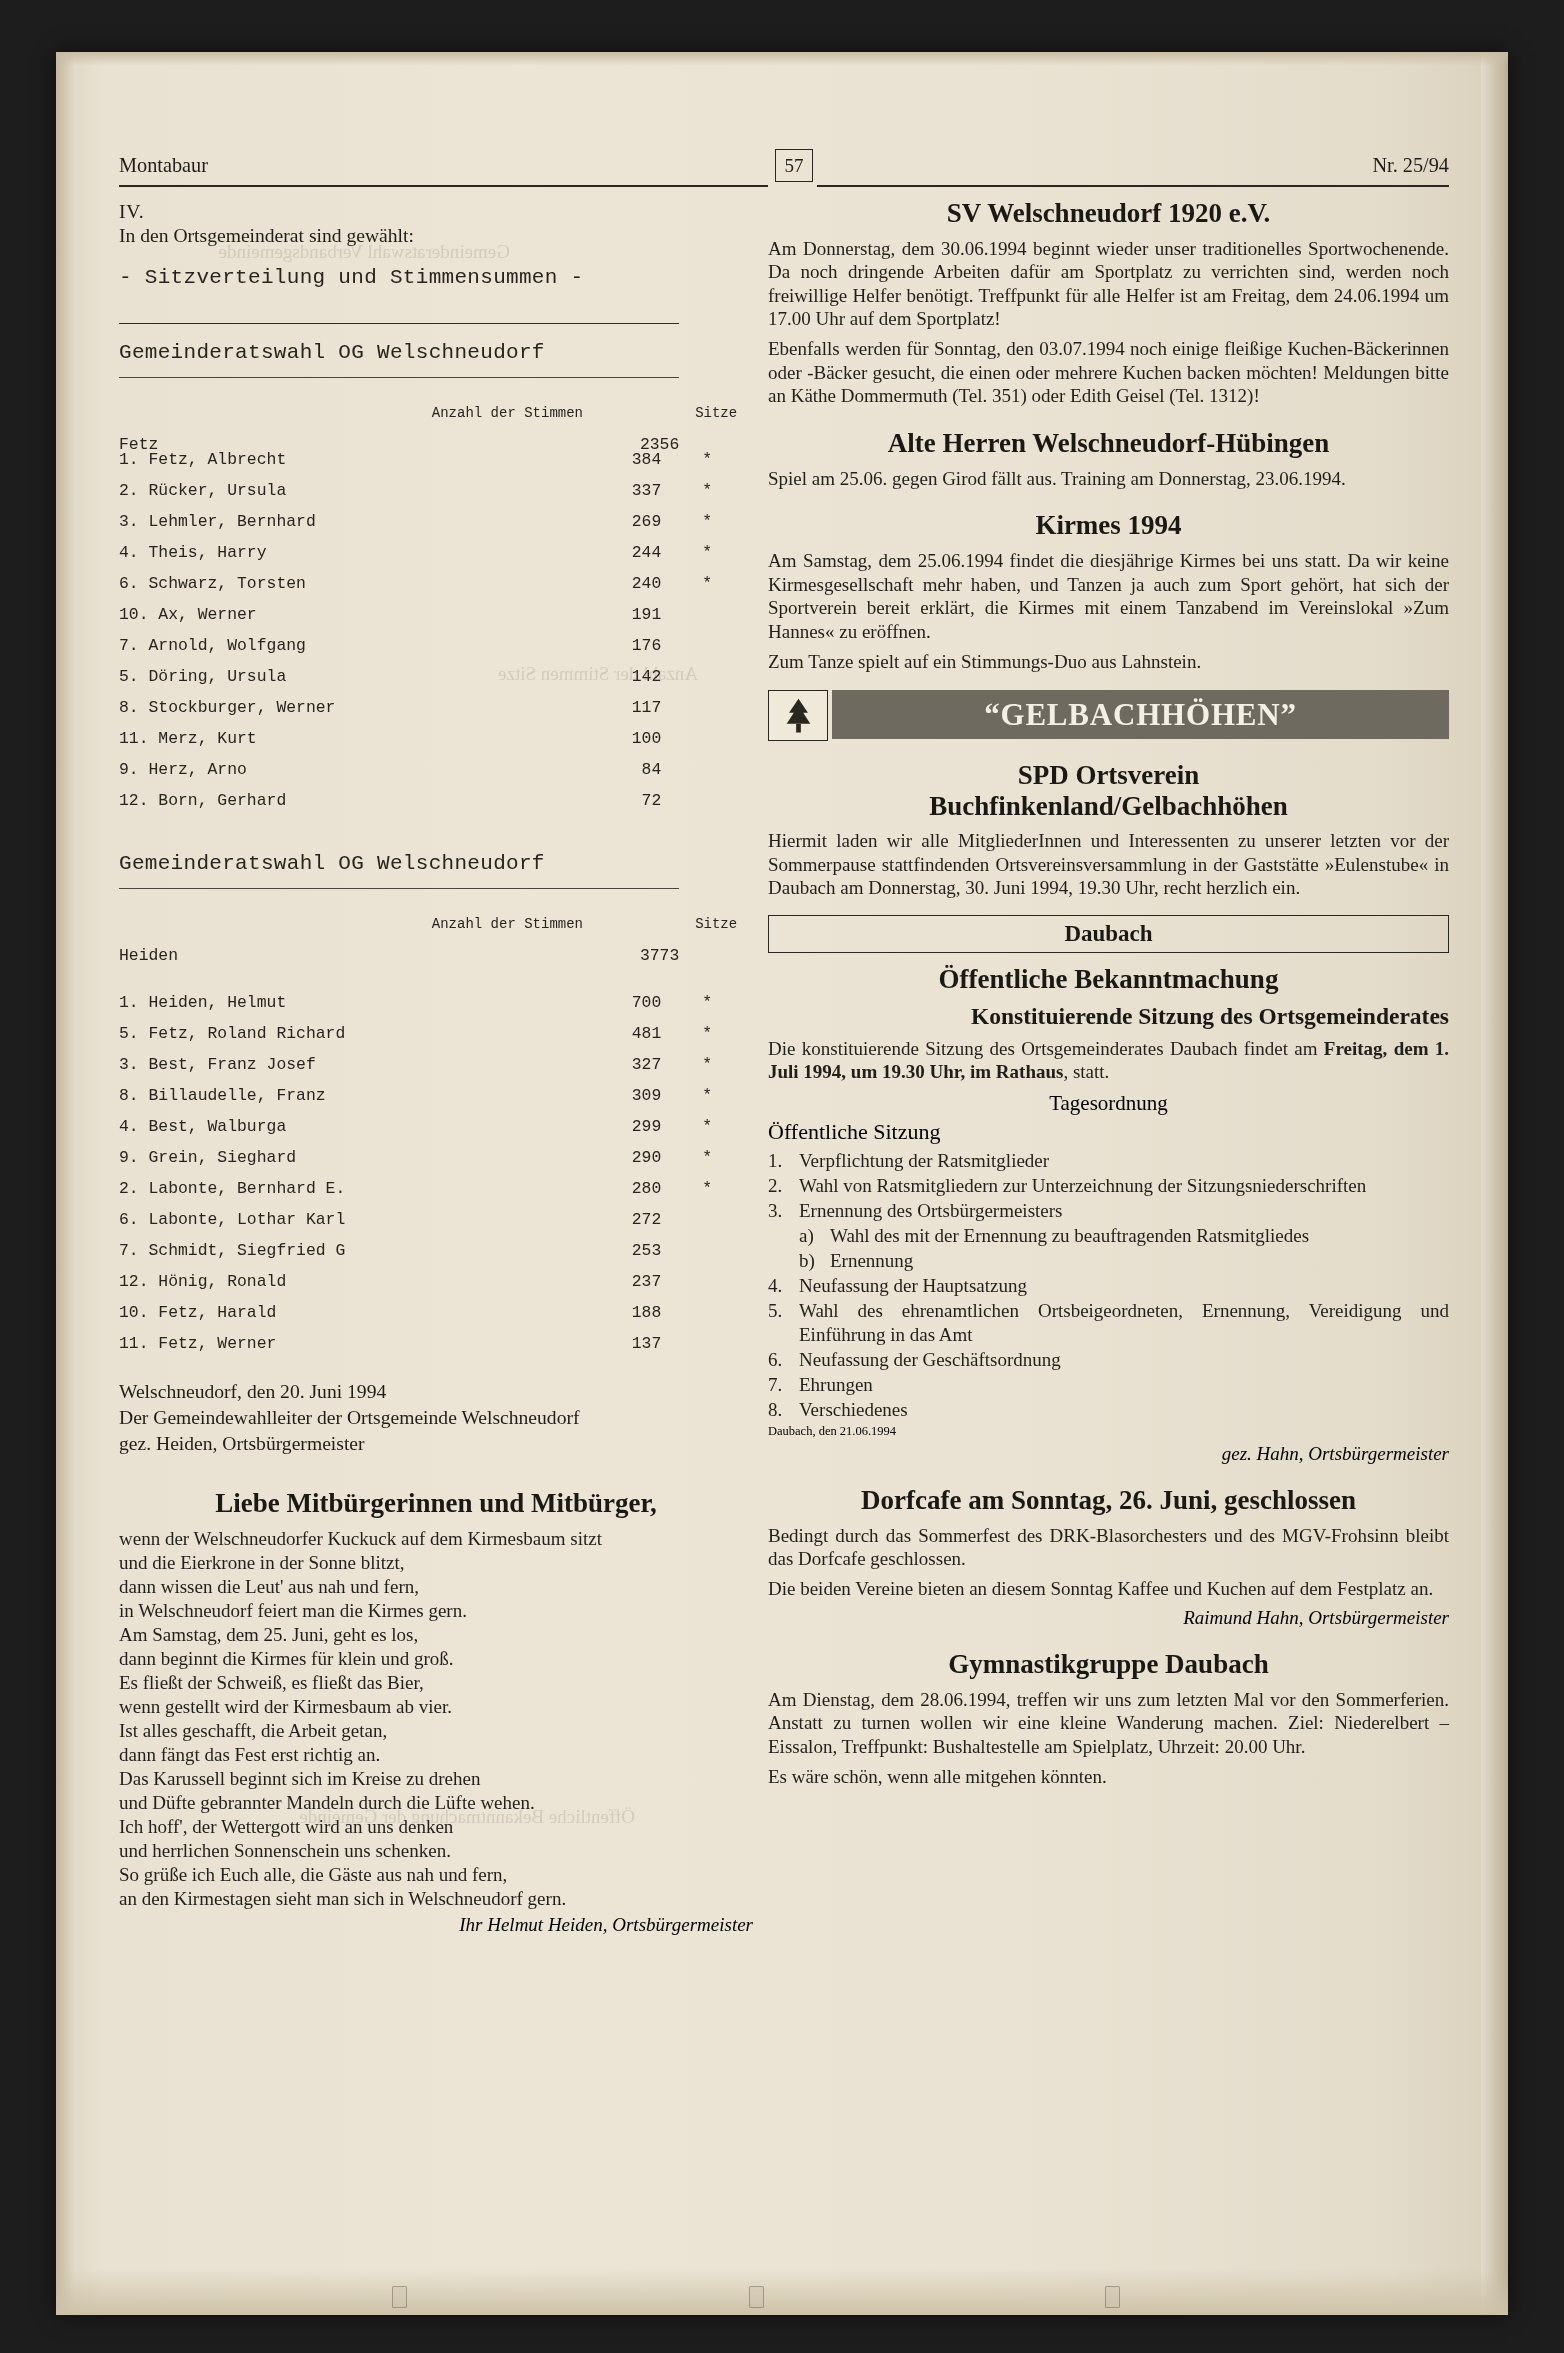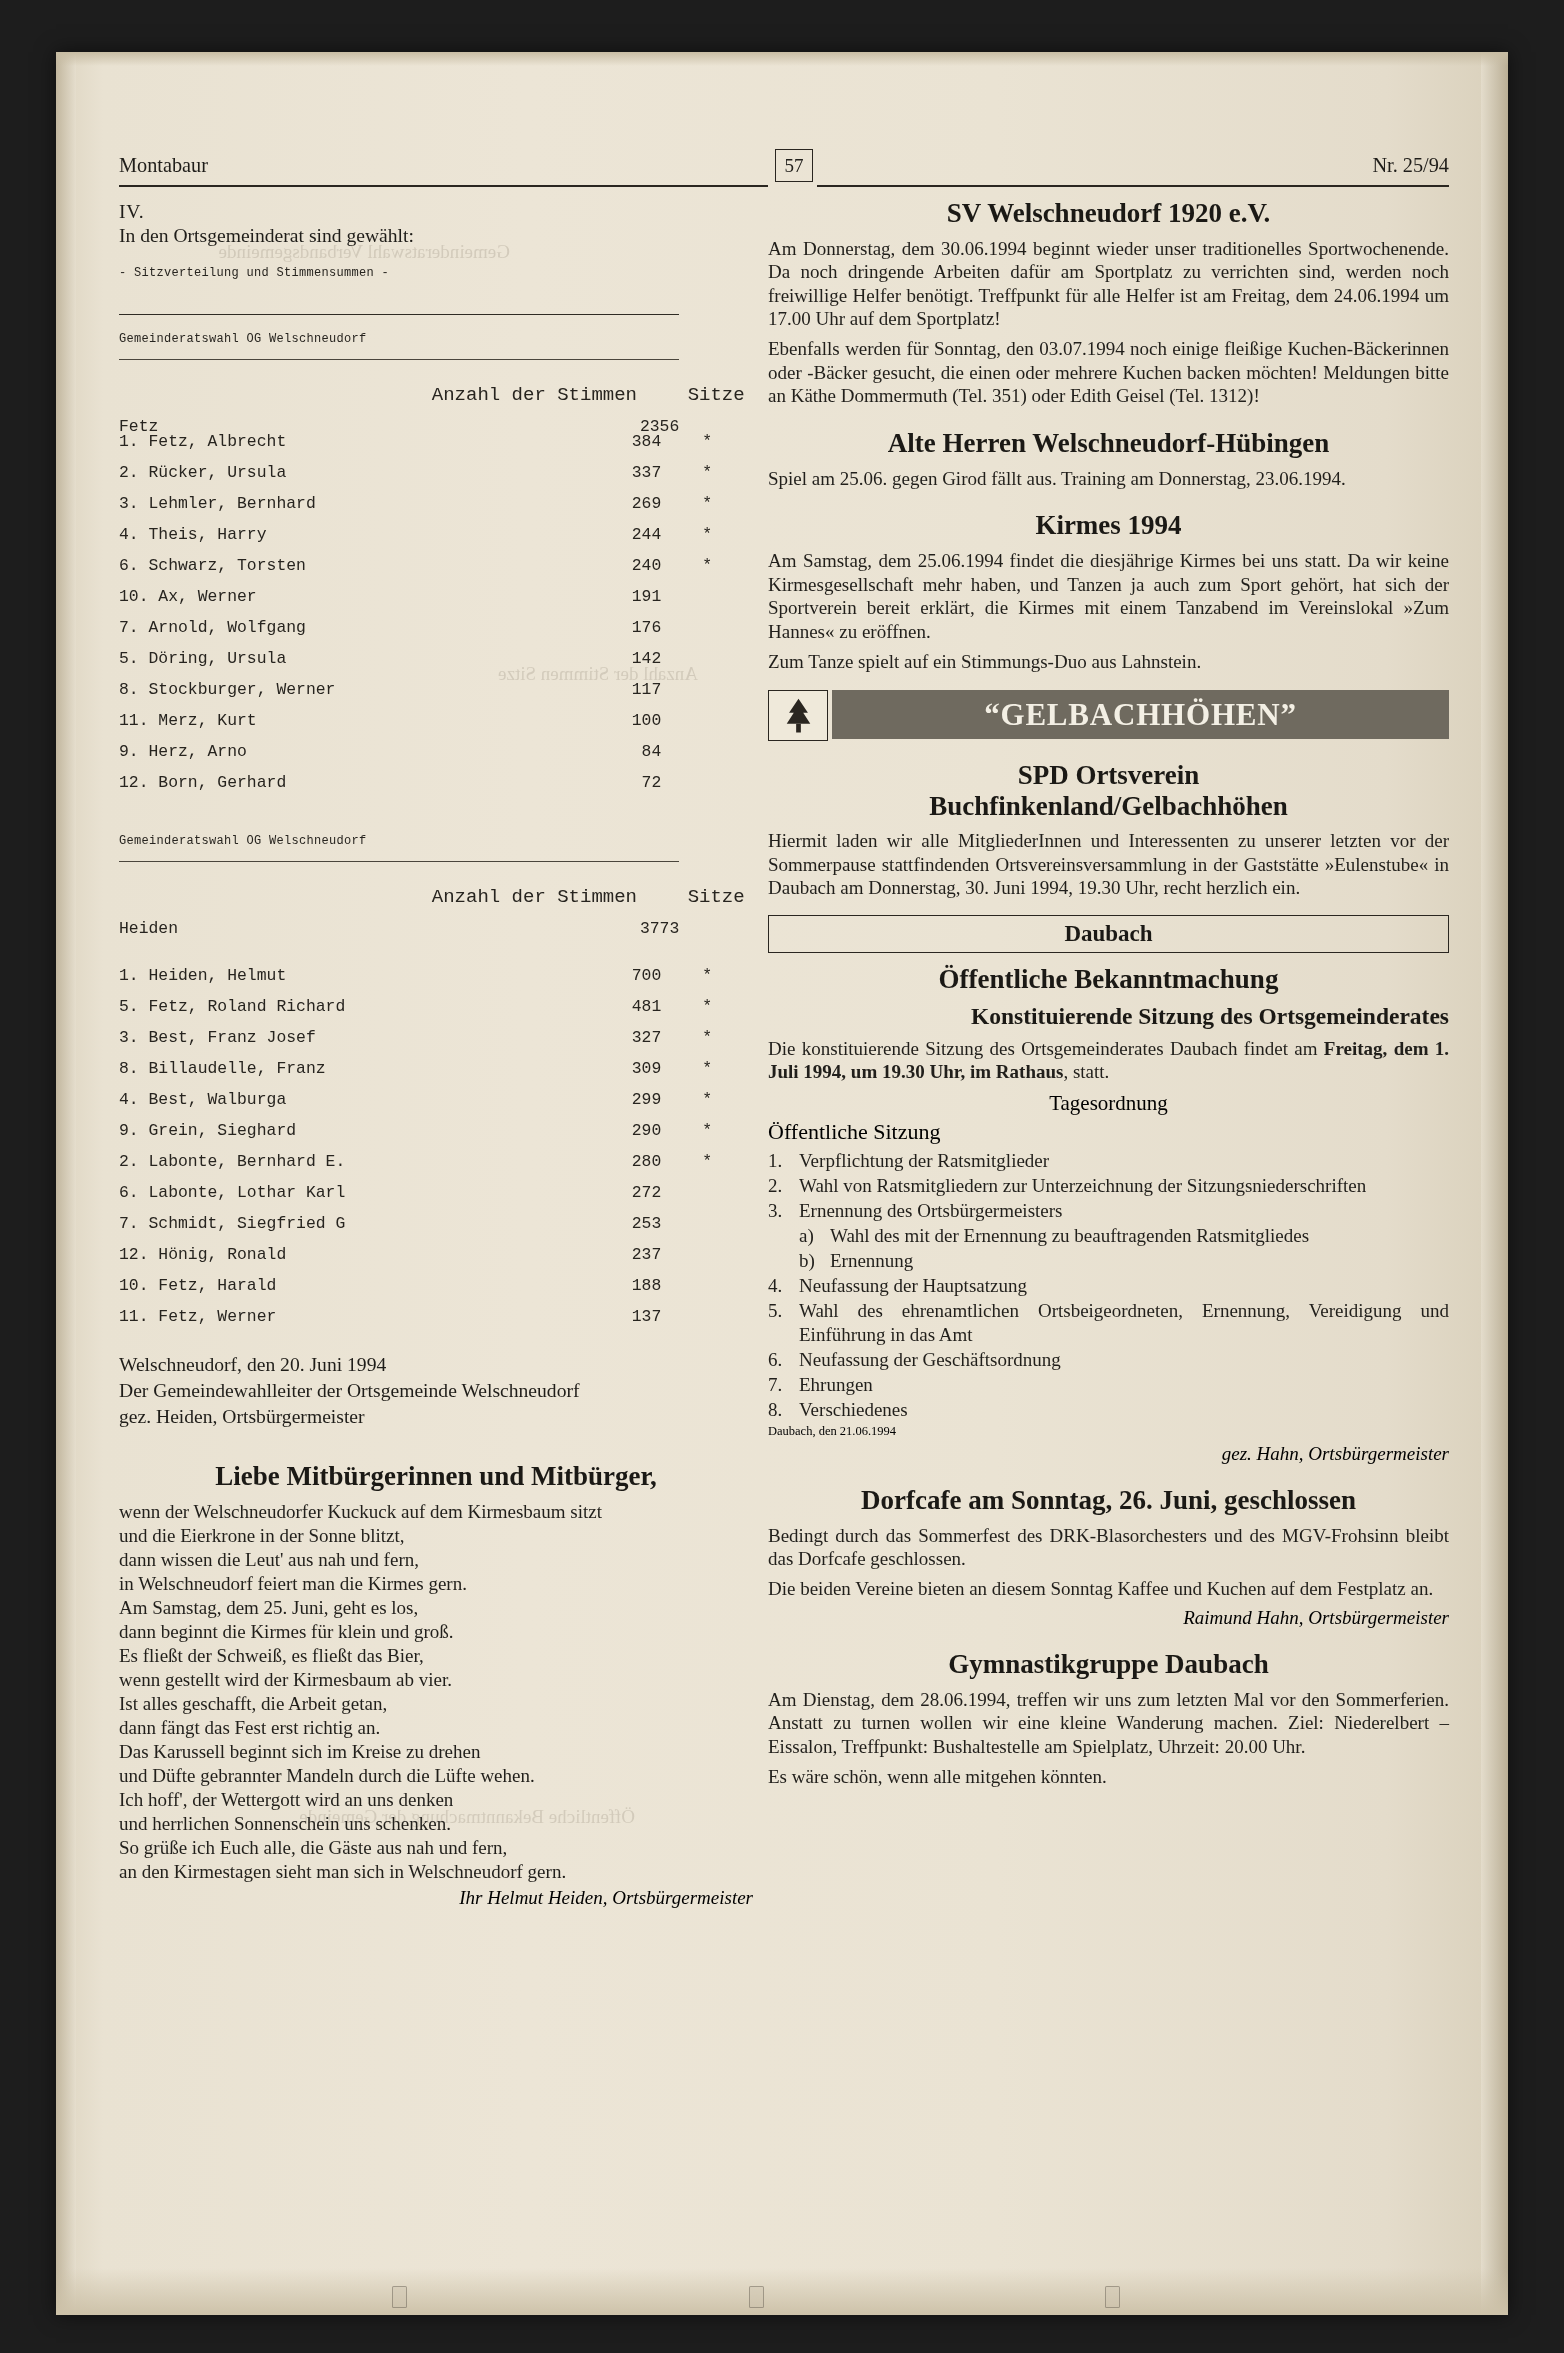--- a/index.html
+++ b/index.html
@@ -51,34 +51,34 @@
     font-size:19px;color:#22201c;background:transparent;
   }
   .hdr-rule-l{position:absolute;left:0;top:31px;width:649px;height:1.6px;background:#2a2620;}
   .hdr-rule-r{position:absolute;left:698px;top:31px;width:632px;height:1.6px;background:#2a2620;}
 
   
   .col-left{position:absolute; left:63px; top:149px; width:634px;}
   .col-right{position:absolute; left:712px; top:146px; width:681px;}
 
   
-  .mono{font-family:"Liberation Mono",monospace; font-size:12px; color:#27241f; letter-spacing:0.3px;}
+  .mono{font-family:"Liberation Mono",monospace; font-size:21px; color:#27241f; letter-spacing:0.3px;}
   .serif{font-family:"Liberation Serif",serif; color:#1f1d19;}
   .t-iv{font-size:19.6px; letter-spacing:0.8px;}
   .t-sub{font-size:19.6px; margin-top:1.6px;}
 
   .rule{height:1.6px;background:#2f2b24;margin:11px 0;}
   .rule-thin{height:0.8px;background:#4a453c;}
 
   .tbl{width:100%; border-collapse:collapse;}
   .tbl td{font-family:"Liberation Mono",monospace;font-size:16.4px;color:#27241f;padding:0;line-height:31px;}
   .td-name{width:297px;}
   .td-num{width:117px;text-align:right;}
   .td-star{width:70px;text-align:center;}
-  .hdr-row td{font-size:19px;}
+  .hdr-row td{font-size:14px;}
 
   .sig{font-size:19.6px;line-height:26px;margin-top:4.7px;}
 
   h2.section{
     font-size:27px;text-align:center;margin:20.3px 0 7.8px 0;font-weight:700;
     font-family:"Liberation Serif",serif;color:#1b1915;
   }
   h3.section-sm{
     font-size:23.5px;text-align:right;margin:14px 0 6.3px 0;font-weight:700;color:#1b1915;
   }

